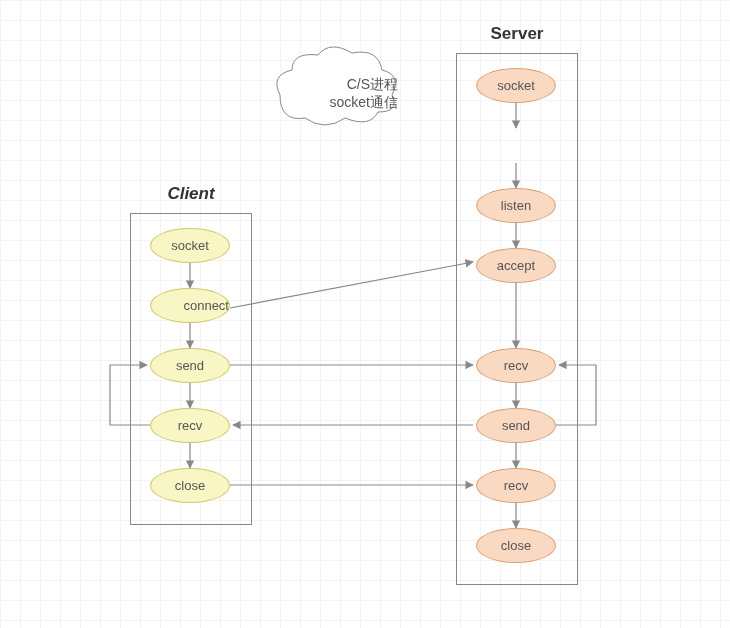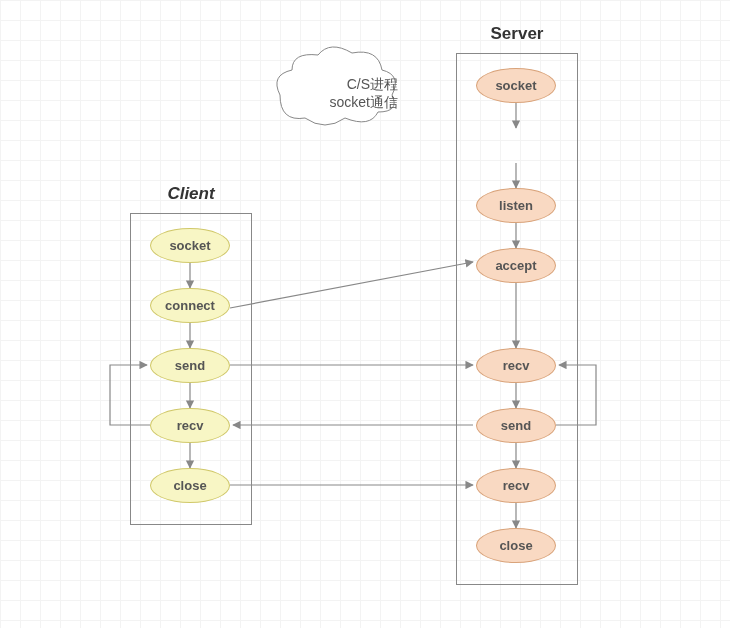--- a/index.html
+++ b/index.html
@@ -36,21 +36,21 @@
   .node {
     position: absolute;
     width: 80px;
     height: 35px;
     border: 1px solid;
     border-radius: 50%;
     display: flex;
     align-items: center;
     justify-content: center;
     font-size: 13px;
-    font-weight: bold;
+    font-weight: normal;
     box-sizing: border-box;
   }
   .client-node {
     background: #f8f6c5;
     border-color: #d0c86a;
     color: #555;
   }
   .server-node {
     background: #f9d9c2;
     border-color: #d9a37a;
@@ -125,21 +125,21 @@
   <div class="box-label" style="top:-30px;font-style:italic;">Client</div>
 </div>
 
 <div class="box" style="left:456px; top:53px; width:120px; height:530px;">
   <div class="box-label" style="top:-30px;">Server</div>
 </div>
 
 <div class="node client-node" style="left:150px; top:228px;">
       <span>socket</span>
     </div>
-<div class="node client-node" style="left:150px; top:288px;">
+<div class="node client-node" style="left:150px; top:288px;justify-content:flex-end;">
       <span>connect</span>
     </div>
 <div class="node client-node" style="left:150px; top:348px;">
       <span>send</span>
     </div>
 <div class="node client-node" style="left:150px; top:408px;">
       <span>recv</span>
     </div>
 <div class="node client-node" style="left:150px; top:468px;">
       <span>close</span>

